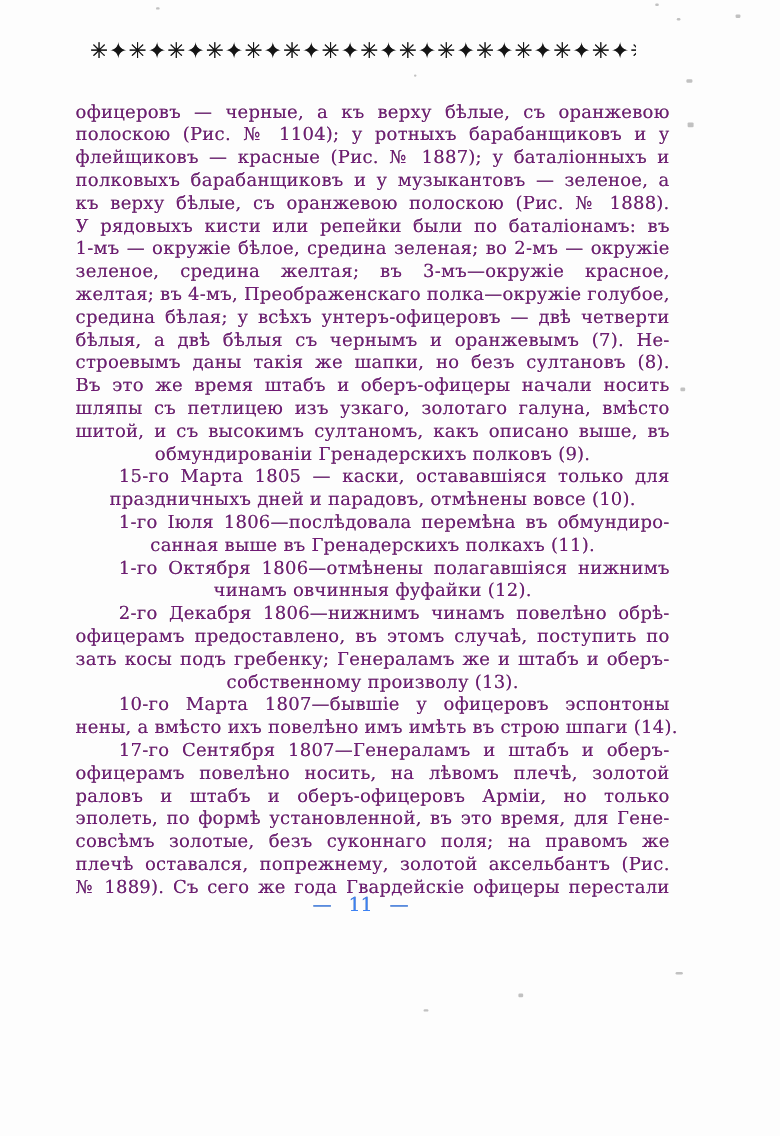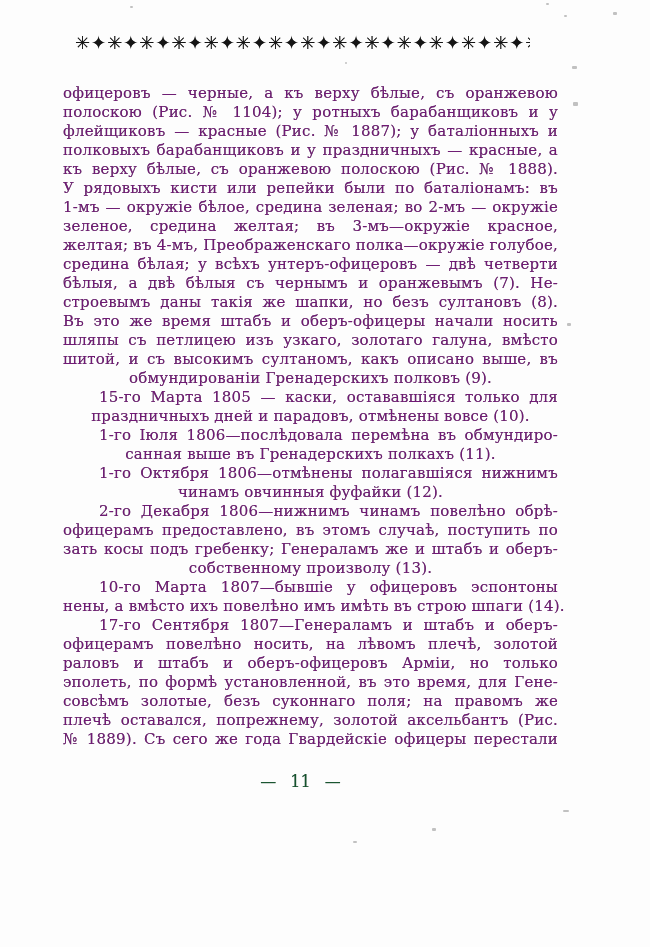--- a/index.html
+++ b/index.html
@@ -45,25 +45,25 @@
   }
   .line.just {
     text-align: justify;
     text-align-last: justify;
     white-space: normal;
     overflow: hidden;
   }
   .line.indent { text-indent: 36px; }
   .page-footer {
     position: absolute;
-    left: 63px; top: 772px;
+    left: 63px; top: 744px;
     width: 475px;
     text-align: center;
     font-size: 16px;
-    color: #14532d;
+    color: #3b82f6;
     text-shadow: 0 0 0.4px rgba(20,20,20,.5);
   }
   .page-footer .num { margin: 0 14px; }
   .speck {
     position: absolute;
     background: #8f8f8f;
     opacity: .55;
     border-radius: 1px;
   }
 </style>
@@ -71,21 +71,21 @@
 <body>
 
 <div class="book-page">
 
   <div class="ornament-band">✳✦✳✦✳✦✳✦✳✦✳✦✳✦✳✦✳✦✳✦✳✦✳✦✳✦✳✦✳✦✳✦✳✦✳✦</div>
 
   <div class="text-block">
       <div class="line just">офицеровъ — черные, а къ верху бѣлые, съ оранжевою</div>
       <div class="line just">полоскою (Рис. № 1104); у ротныхъ барабанщиковъ и у</div>
       <div class="line just">флейщиковъ — красные (Рис. № 1887); у баталіонныхъ и</div>
-      <div class="line just">полковыхъ барабанщиковъ и у праздничныхъ — красные, а</div>
+      <div class="line just">полковыхъ барабанщиковъ и у музыкантовъ — зеленое, а</div>
       <div class="line just">къ верху бѣлые, съ оранжевою полоскою (Рис. № 1888).</div>
       <div class="line just">У рядовыхъ кисти или репейки были по баталіонамъ: въ</div>
       <div class="line just">1-мъ — окружіе бѣлое, средина зеленая; во 2-мъ — окружіе</div>
       <div class="line just">зеленое, средина желтая; въ 3-мъ—окружіе красное, средина</div>
       <div class="line just">желтая; въ 4-мъ, Преображенскаго полка—окружіе голубое,</div>
       <div class="line just">средина бѣлая; у всѣхъ унтеръ-офицеровъ — двѣ четверти</div>
       <div class="line just">бѣлыя, а двѣ бѣлыя съ чернымъ и оранжевымъ (7). Не-</div>
       <div class="line just">строевымъ даны такія же шапки, но безъ султановъ (8).</div>
       <div class="line just">Въ это же время штабъ и оберъ-офицеры начали носить</div>
       <div class="line just">шляпы съ петлицею изъ узкаго, золотаго галуна, вмѣсто</div>

